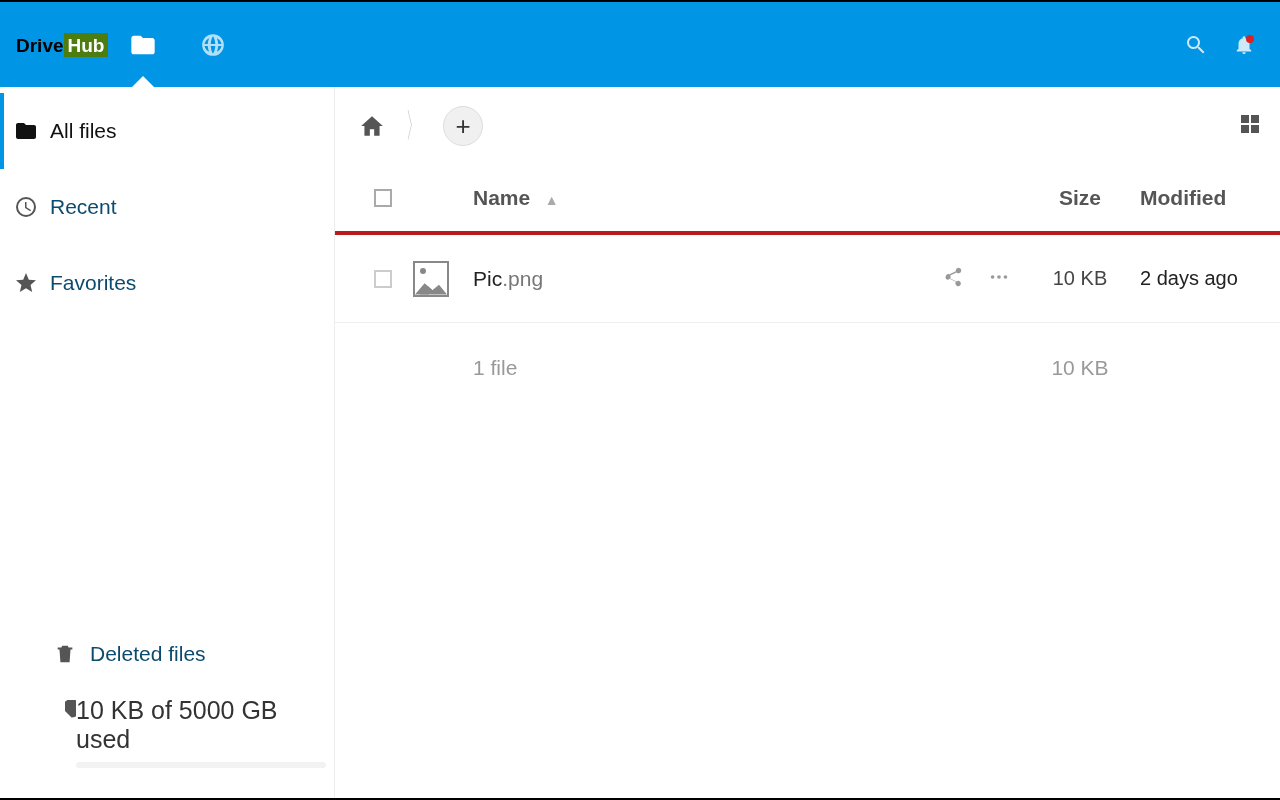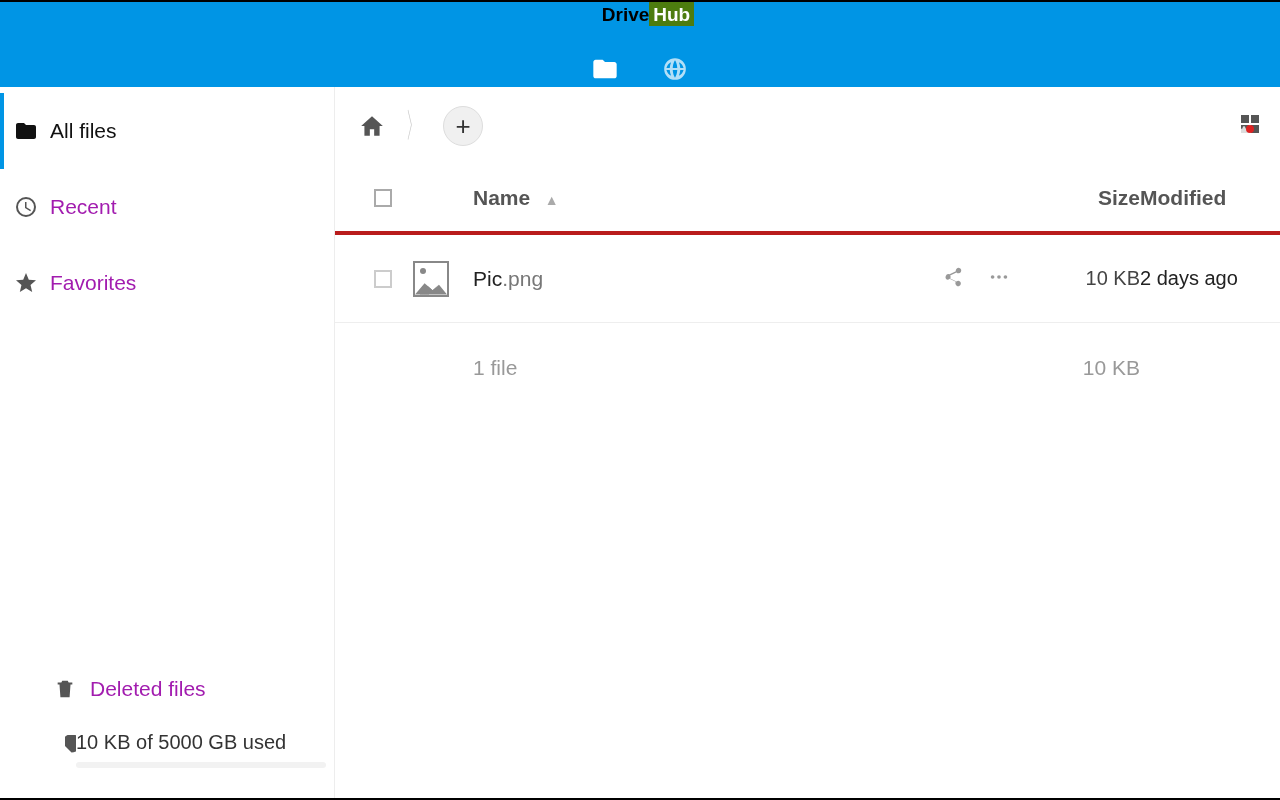--- a/index.html
+++ b/index.html
@@ -1,19 +1,19 @@
 <!DOCTYPE html>
 <html><head>
 <meta charset="utf-8">
 <style>
   * { box-sizing: border-box; margin: 0; padding: 0; }
   html, body { width: 1280px; height: 800px; font-family: "Segoe UI", Arial, sans-serif; background: #000; overflow: hidden; }
   .app { position: relative; width: 1280px; height: 796px; background: #fff; margin-top: 2px; }
   
-  .header { height: 85px; background: #0095e5; display: flex; align-items: center; position: relative; flex-direction: column; }
+  .header { height: 85px; background: #0095e5; display: flex; align-items: center; position: relative; }
   .logo { margin-left: 14px; height: 24px; display: flex; font-size: 19px; font-weight: 700; }
   .logo .a { color: #000; padding: 2px 0 2px 2px; }
   .logo .b { color: #fff; background: #4d7c0f; padding: 2px 4px; }
   .hnav { display: flex; align-items: center; }
   .hnav-item { width: 70px; height: 85px; display: flex; align-items: center; justify-content: center; position: relative; cursor: pointer; }
   .hnav-item svg { fill: rgba(255,255,255,0.7); }
   .hnav-item.active svg { fill: #fff; }
   .hnav-item.active::after {
     content: ""; position: absolute; bottom: -1px; left: 50%; transform: translateX(-50%);
     width: 0; height: 0; border-left: 12px solid transparent; border-right: 12px solid transparent; border-bottom: 12px solid #fff;
@@ -21,48 +21,48 @@
   .header-right { margin-left: auto; display: flex; align-items: center; padding-right: 12px; }
   .hicn { width: 48px; height: 48px; display: flex; align-items: center; justify-content: center; cursor: pointer; position: relative; }
   .hicn svg { fill: rgba(255,255,255,0.8); }
   .notif-dot { position: absolute; top: 14px; right: 14px; width: 8px; height: 8px; background: #d22; border-radius: 50%; }
   
   .body { display: flex; height: calc(100% - 85px); border-radius: 21px; }
   .sidebar { width: 335px; border-right: 1px solid #ededed; display: flex; flex-direction: column; position: relative; }
   .sidebar .top { padding-top: 6px; }
   .sb-item { display: flex; align-items: center; height: 76px; padding-left: 14px; cursor: pointer; }
   .sb-item .icn { width: 36px; display: flex; align-items: center; justify-content: flex-start; }
-  .sb-item .lbl { font-size: 21px; color: #a21caf; }
+  .sb-item .lbl { font-size: 21px; color: #0c4a6e; }
   .sb-item.active { box-shadow: inset 4px 0 0 #0095e5; }
   .sb-item.active .lbl { color: #111; }
   .sb-item.active svg { fill: #111; }
   .sb-item svg { fill: #555; }
   .sidebar .bottom { margin-top: auto; padding-bottom: 18px; padding-left: 40px; }
   .sb-sub { display: flex; align-items: flex-start; padding: 12px 14px; }
   .sb-sub .icn { width: 36px; display: flex; align-items: center; justify-content: flex-start; margin-top: 4px; }
   .sb-sub .col { display: flex; flex-direction: column; }
-  .sb-sub .lbl { font-size: 20px; color: #333; }
+  .sb-sub .lbl { font-size: 25px; color: #333; }
   .quota-bar { width: 250px; height: 6px; background: #f2f2f2; border-radius: 3px; margin-top: 8px; }
   .sb-sub svg { fill: #555; }
   
   .main { flex: 1; display: flex; flex-direction: column; }
   .crumbs { height: 78px; display: flex; align-items: center; padding: 0 18px; }
   .crumb-home { width: 38px; display: flex; align-items: center; justify-content: center; cursor: pointer; }
   .crumb-home svg { fill: #555; }
   .crumb-sep { color: #ccc; font-size: 34px; margin: 0 6px; transform: scaleX(0.5); }
   .add-btn { width: 40px; height: 40px; border-radius: 50%; background: #f0f0f0; border: 1px solid #ddd; display: flex; align-items: center; justify-content: center; font-size: 26px; color: #333; cursor: pointer; margin-left: 6px; }
   .view-toggle { margin-left: auto; cursor: pointer; }
   .view-toggle svg { fill: #555; }
   
   .thead { height: 70px; display: flex; align-items: center; border-bottom: 4px solid #b91c1c; padding-left: 18px; font-weight: bold; }
   .col-check { width: 60px; display: flex; justify-content: center; }
   .chk { width: 18px; height: 18px; border: 2px solid #aaa; background: #fff; cursor: pointer; }
   .col-icon { width: 60px; }
   .col-name { flex: 1; }
-  .col-size { width: 120px; text-align: right; }
+  .col-size { width: 120px; text-align: center; }
   .col-mod { width: 140px; text-align: left; }
   .col-actions { width: 140px; display: flex; justify-content: flex-end; gap: 24px; padding-right: 10px; }
   .thead .lbl { font-size: 21px; color: #555; }
   .sort-ind { color: #aaa; font-size: 14px; margin-left: 10px; }
   .row { height: 88px; display: flex; align-items: center; border-bottom: 1px solid #eee; padding-left: 18px; }
   .row .chk { border-color: #ccc; }
   .thumb { width: 36px; height: 36px; border: 2px solid #888; display: flex; align-items: center; justify-content: center; position: relative; }
   .thumb::before { content: ""; position: absolute; top: 5px; left: 5px; width: 6px; height: 6px; background: #888; border-radius: 50%; }
   .thumb::after { content: ""; position: absolute; bottom: 0; left: 0; right: 0; height: 14px; background: linear-gradient(135deg, transparent 40%, #888 40%, #888 60%, transparent 60%), #888; clip-path: polygon(0 100%, 30% 20%, 55% 70%, 75% 30%, 100% 100%); }
   .fname { font-size: 21px; color: #222; }

